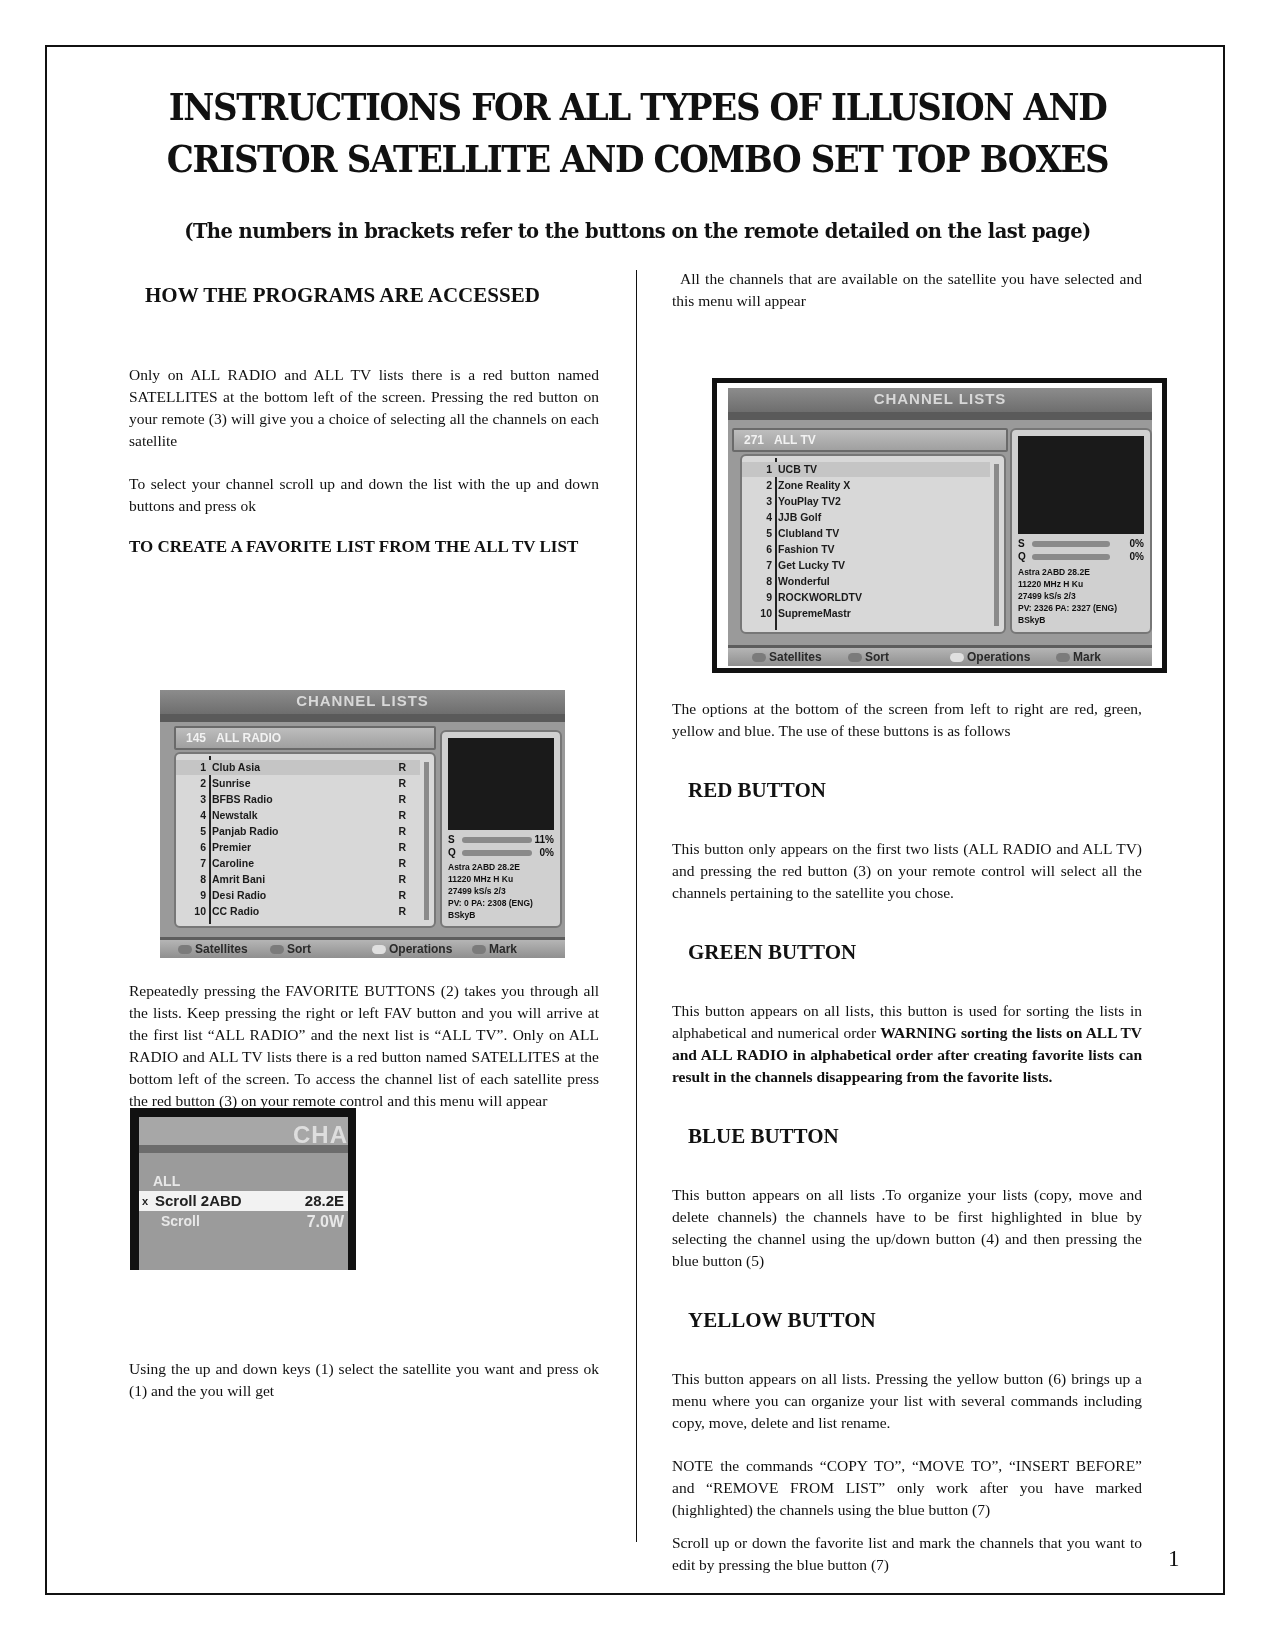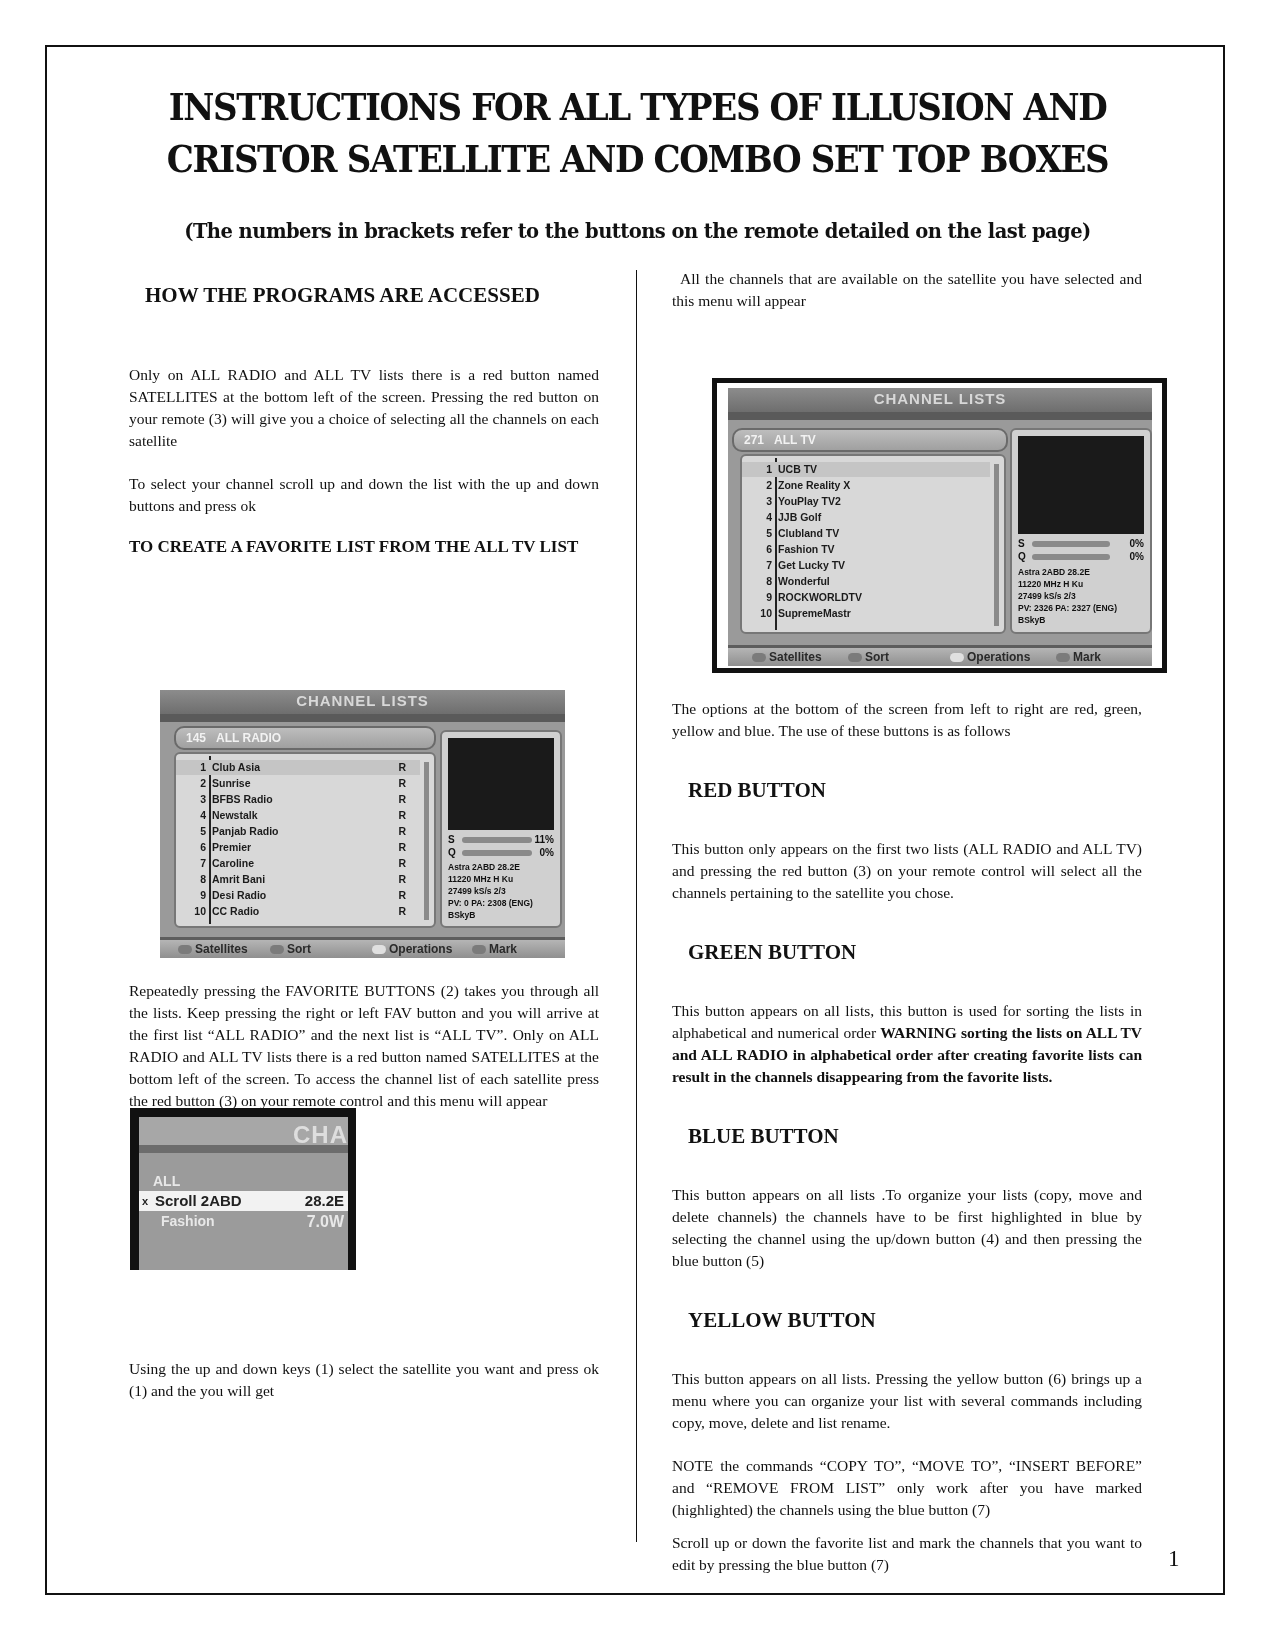--- a/index.html
+++ b/index.html
@@ -24,21 +24,21 @@
   .gap { height: 21px; }
   .page-num { position: absolute; left: 1168px; top: 1546px; font-size: 23px; }
 
   
   .tv { position: absolute; background: #9a9a9a; overflow: hidden;
         font-family: "Liberation Sans", "DejaVu Sans", sans-serif; font-weight: bold; }
   .tv .banner { position: absolute; left: 0; right: 0; top: 0; height: 24px; background: linear-gradient(#8c8c8c, #6e6e6e);
                 color: #d8d8d8; text-align: center; font-size: 15px; line-height: 22px; letter-spacing: 1px; }
   .tv .band { position: absolute; left: 0; right: 0; top: 24px; height: 8px; background: #5a5a5a; }
   .tv .listhead { position: absolute; background: linear-gradient(#bdbdbd,#a0a0a0); border: 2px solid #6a6a6a;
-                  border-radius: 10px; color: #f2f2f2; font-size: 12px; line-height: 20px; padding-left: 10px; }
+                  border-radius: 2px; color: #f2f2f2; font-size: 12px; line-height: 20px; padding-left: 10px; }
   .tv .listbox { position: absolute; background: #d8d8d8; border: 2px solid #777; border-radius: 6px; }
   .tv .row { position: absolute; left: 0; right: 14px; height: 15px; font-size: 10.5px; line-height: 15px; color: #1b1b1b; }
   .tv .row.sel { background: #c5c5c5; }
   .tv .num { position: absolute; left: 0; width: 30px; text-align: right; }
   .tv .name { position: absolute; left: 36px; }
   .tv .flag { position: absolute; right: 14px; }
   .tv .vline { position: absolute; left: 33px; top: 2px; bottom: 2px; width: 2px; background: #222; }
   .tv .scroll { position: absolute; right: 5px; top: 8px; bottom: 6px; width: 5px; background: #8a8a8a; }
   .tv .infobox { position: absolute; background: #d0d0d0; border: 2px solid #777; border-radius: 6px; }
   .tv .preview { position: absolute; left: 6px; right: 6px; top: 6px; background: #1a1a1a; }
@@ -179,21 +179,21 @@
 <div class="sat">
   <div class="inner">
     <div class="cha">CHA</div>
     <div class="opt" style="top:56px;"><span>ALL</span></div>
     <div class="optsel" style="top:74px;">
       <span style="position:absolute;left:3px;font-size:11px;">x</span>
       <span style="position:absolute;left:16px;">Scroll 2ABD</span>
       <span class="pos">28.2E</span>
     </div>
     <div class="opt" style="top:96px; left:22px; right:0;">
-      <span>Fashion</span>
+      <span>Scroll</span>
       <span class="pos" style="font-size:16px;">7.0W</span>
     </div>
   </div>
 </div>
 
 <div class="col col-left" style="top:1358px;">
   <p class="p">Using the up and down keys (1) select the satellite you want and press ok (1) and the you will get</p>
 </div>
 
 <div class="col col-right">

